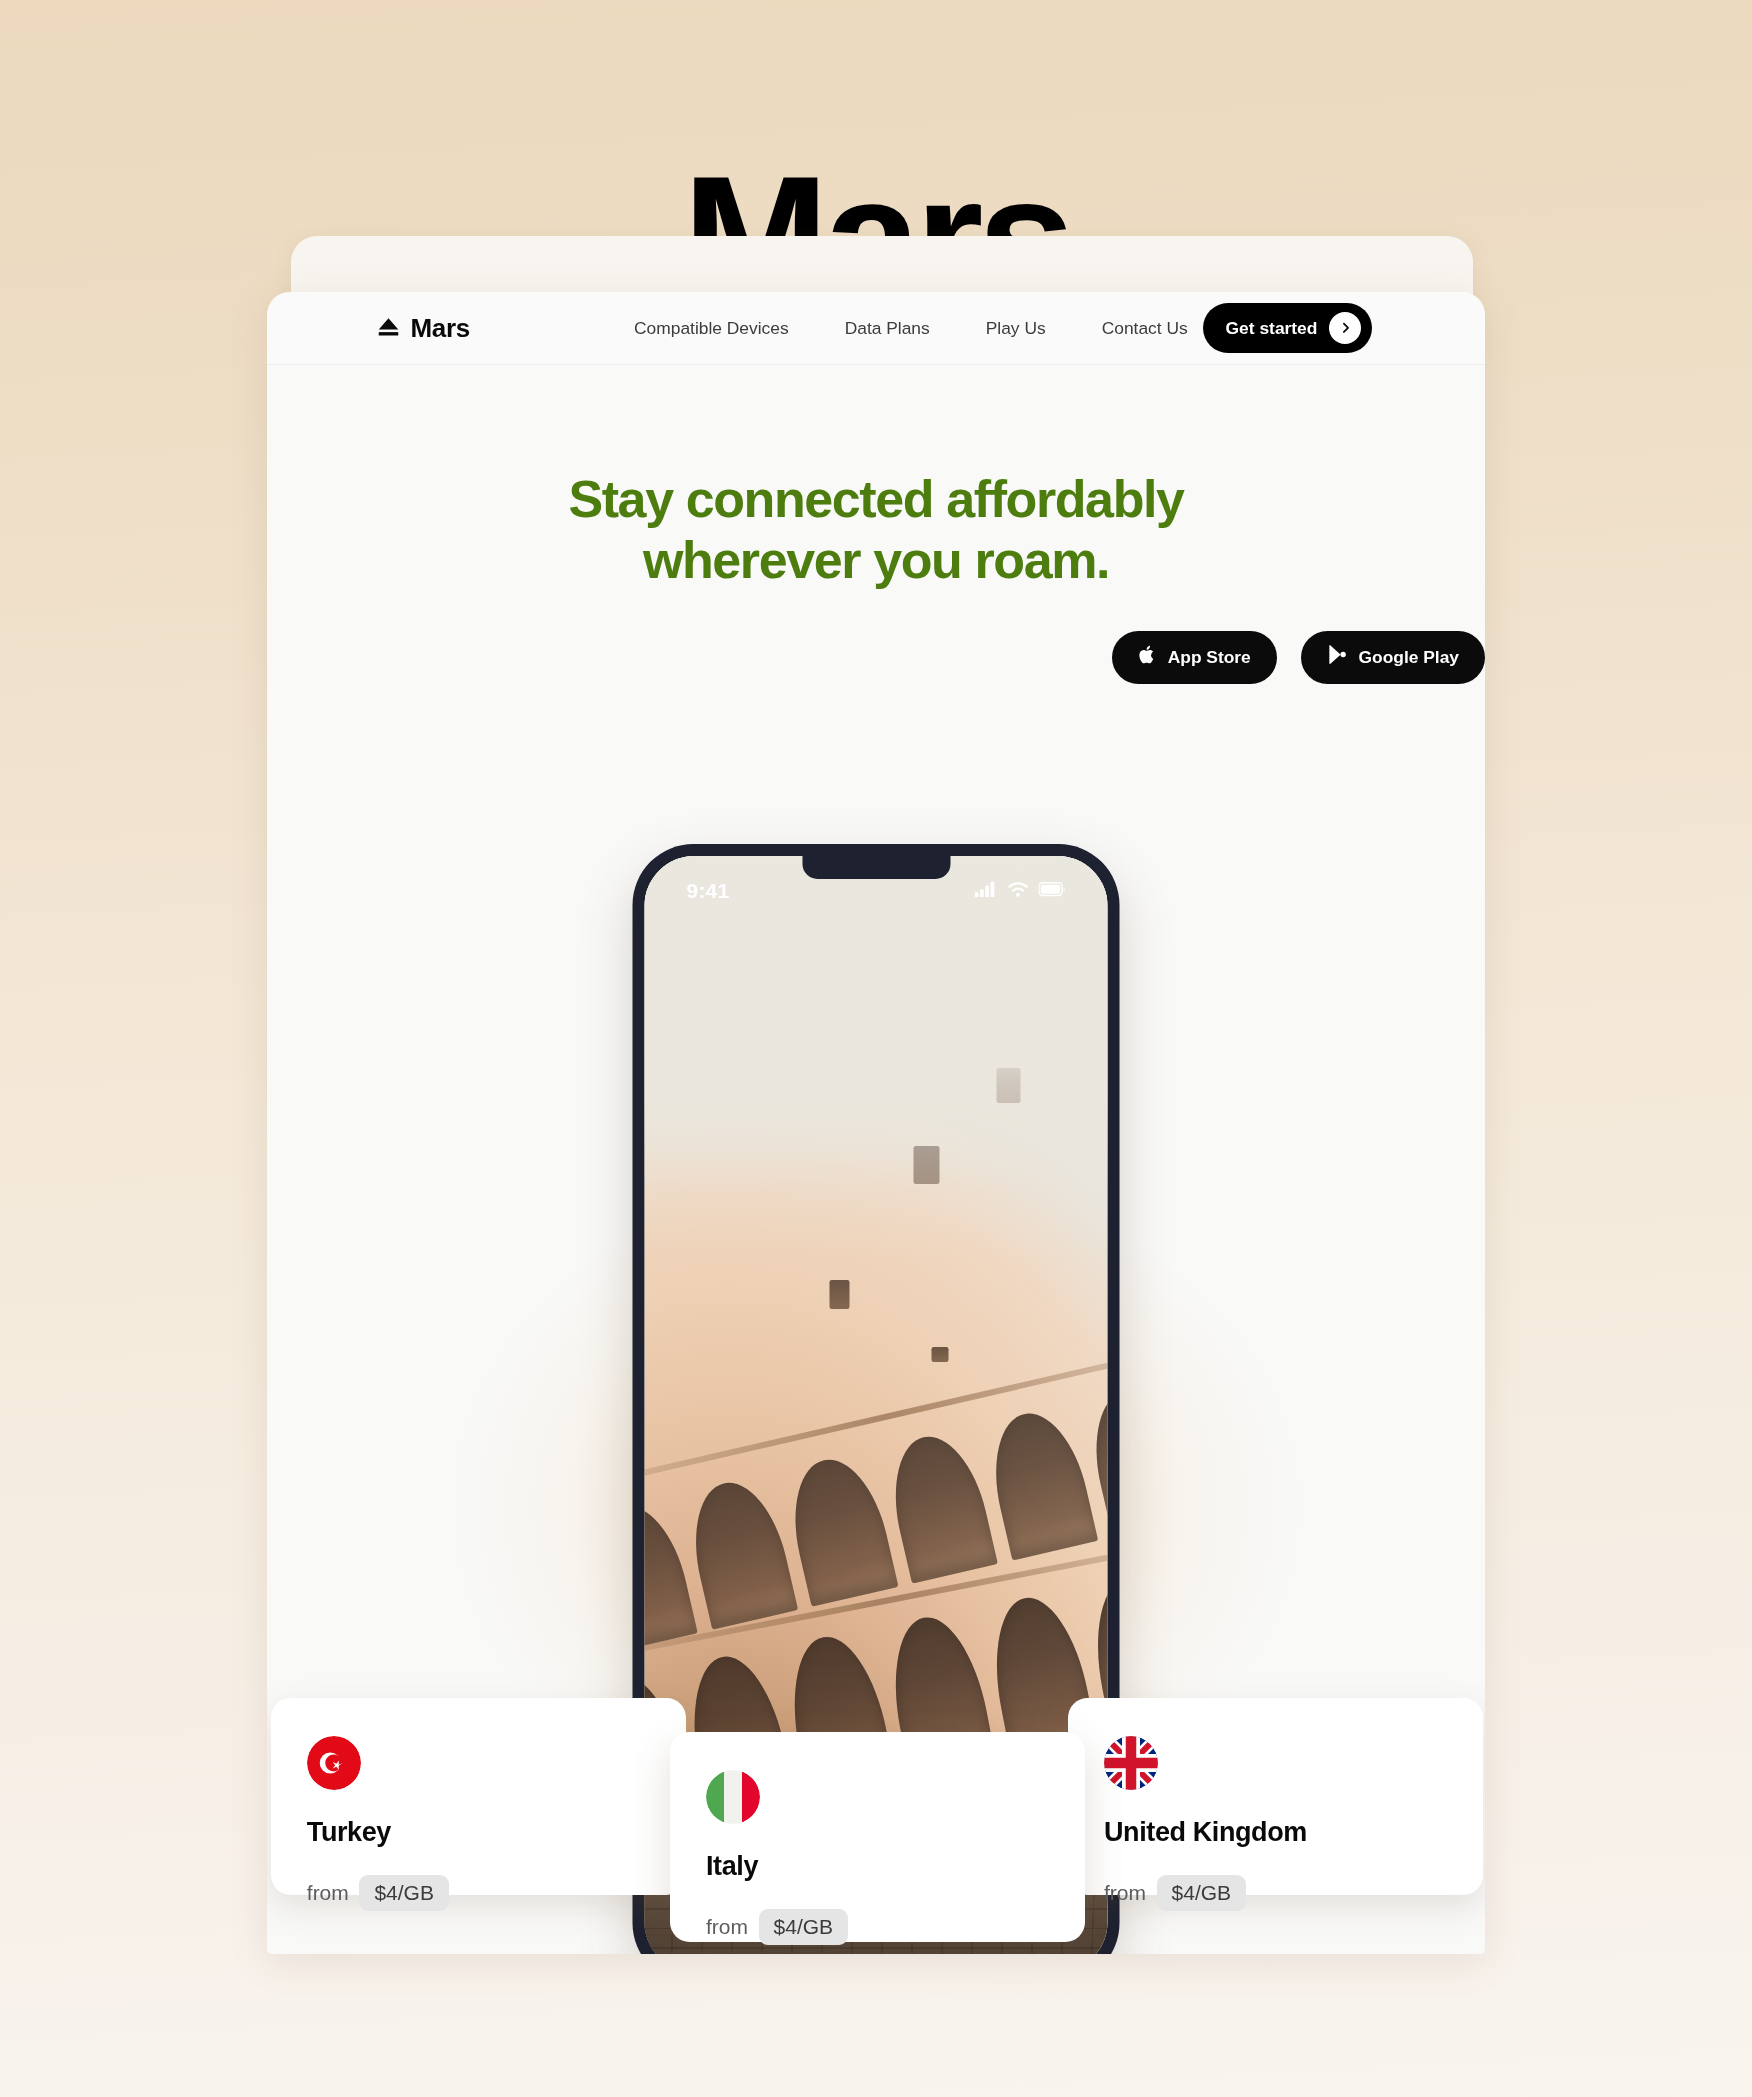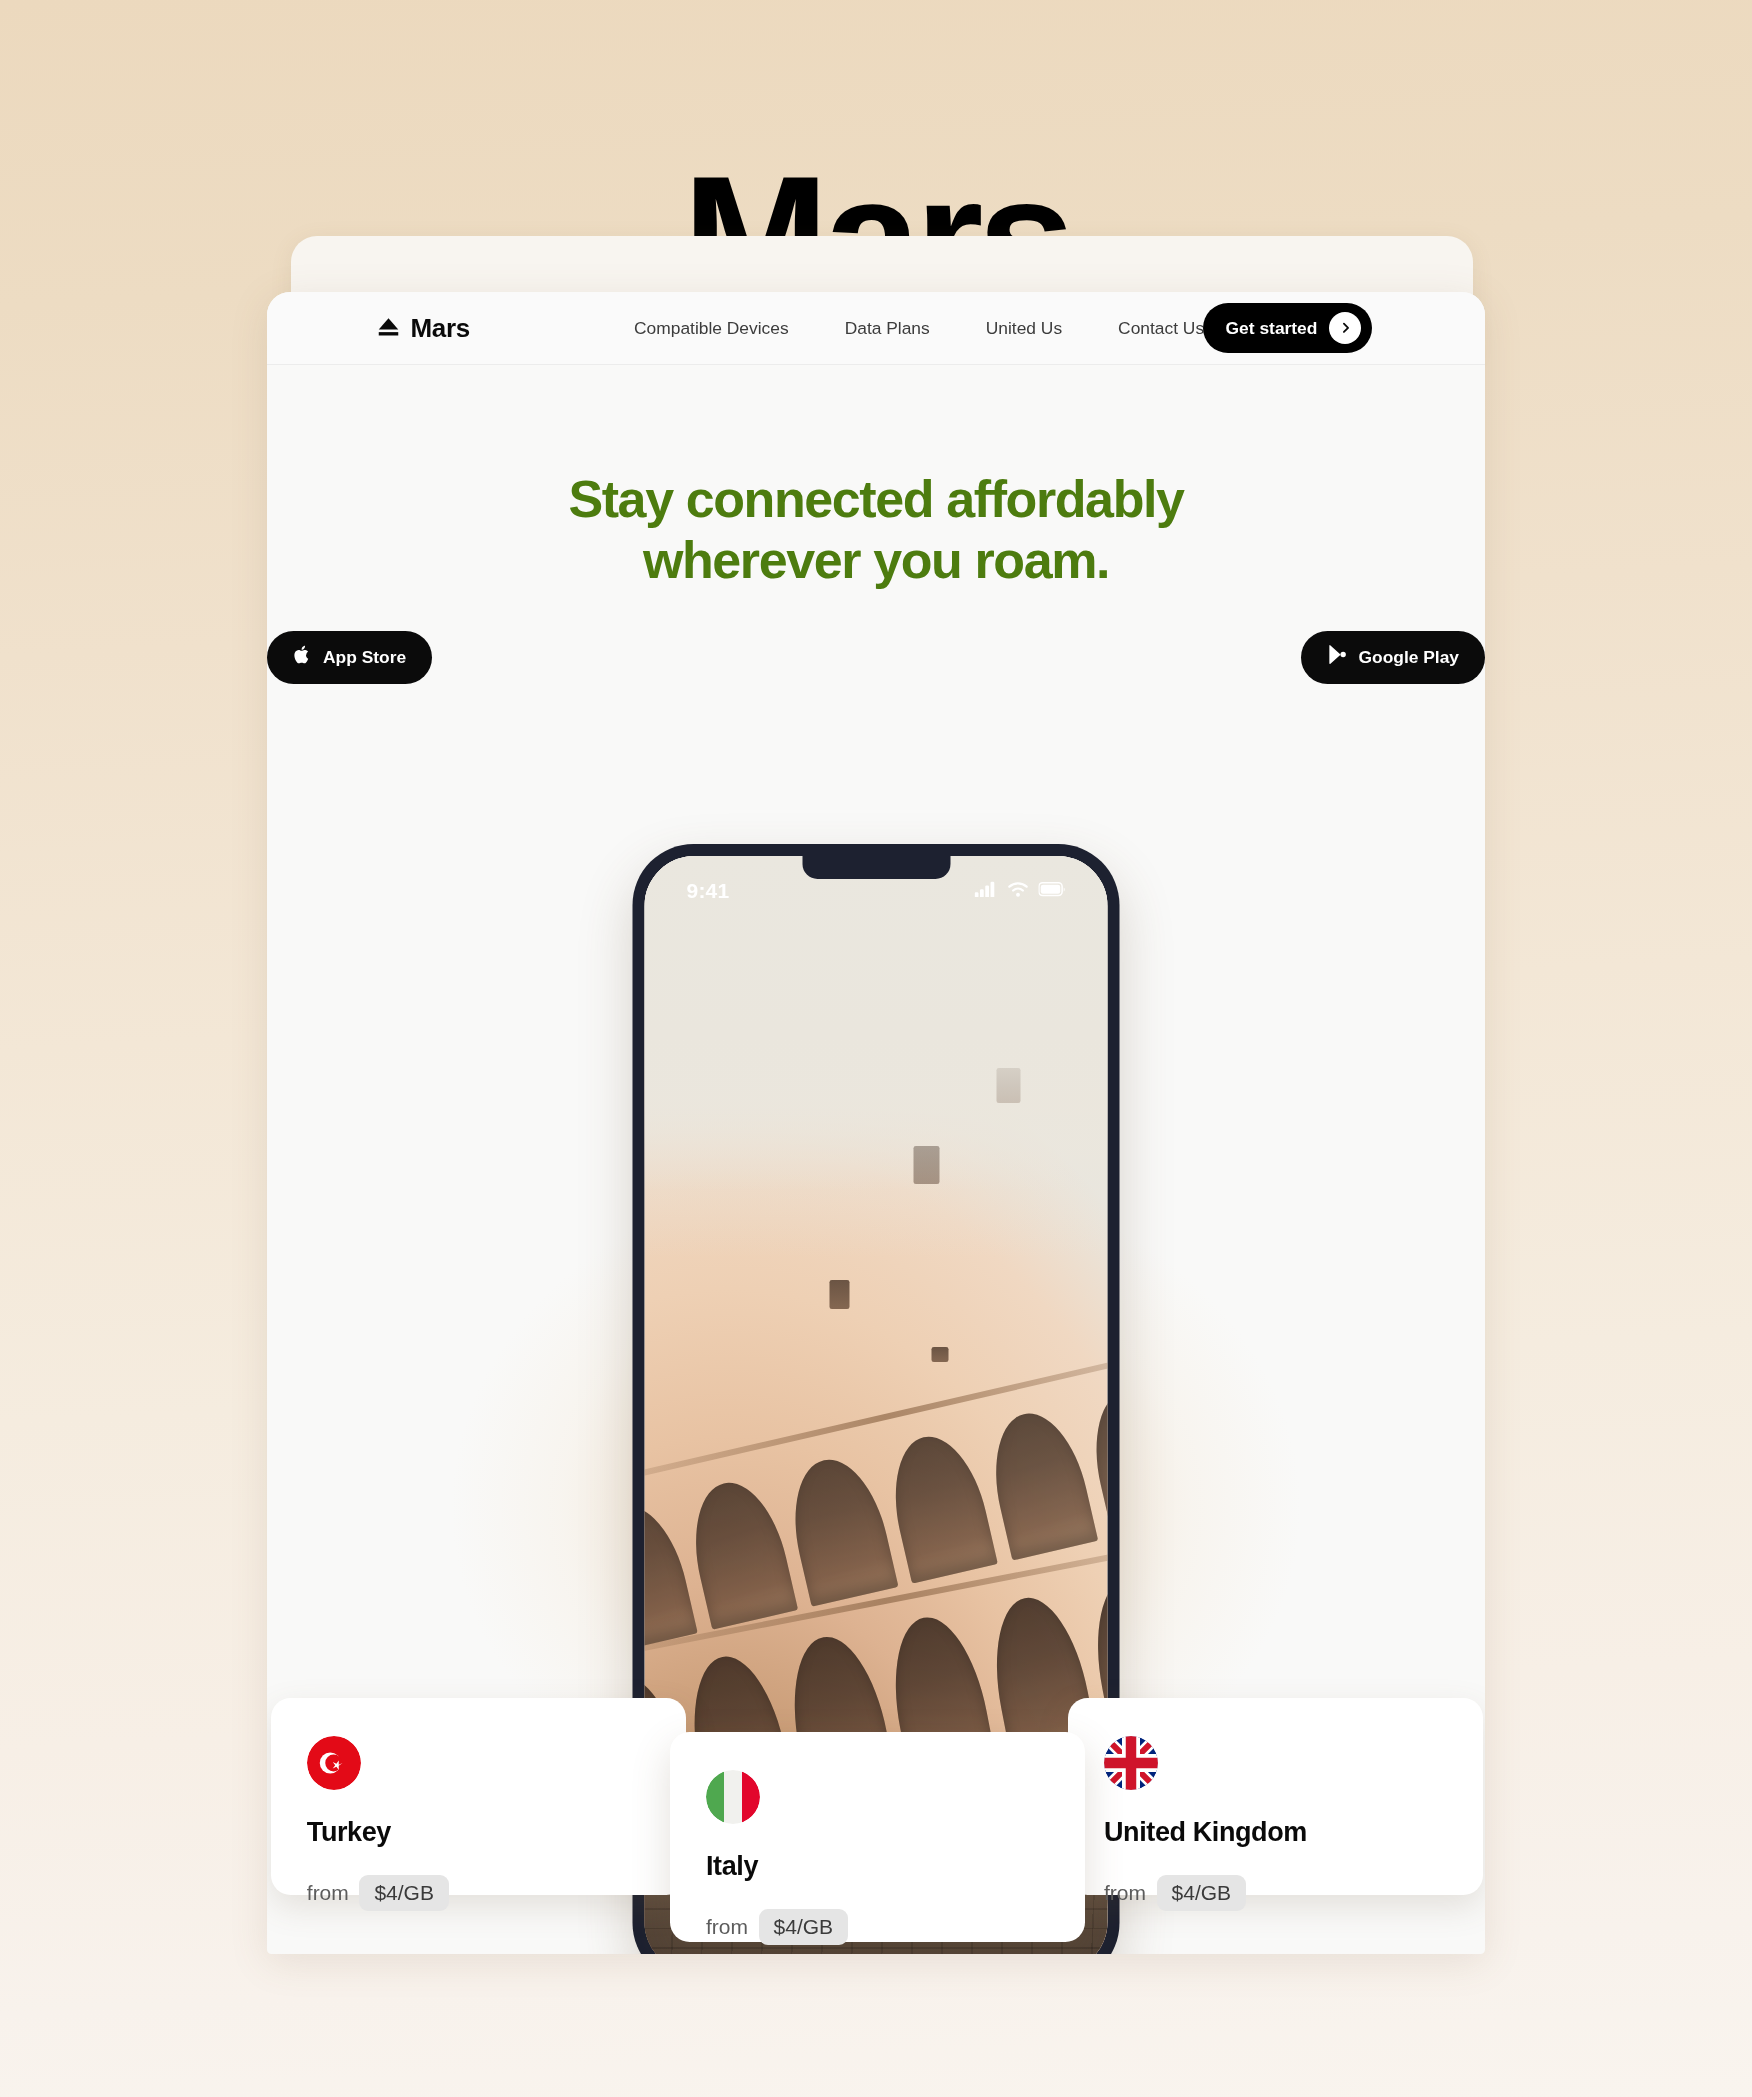--- a/index.html
+++ b/index.html
@@ -136,21 +136,21 @@
   #headline .l2 { display:block; }
   #subhead {
     margin-top:30px;
     font-size:18px;
     color:#8d8d8d;
     letter-spacing:0.1px;
   }
 
   #storebuttons {
     margin-top:39px;
-    display:flex; justify-content:space-between; align-items:center; 
+    display:flex; justify-content:flex-end; align-items:center; gap:24px;
   }
   .store-btn {
     display:inline-flex; align-items:center; gap:12px;
     background:#0b0b0b;
     color:#fff;
     border:none;
     border-radius:756px;
     padding:13.6px 26px;
     font-size:17.4px;
     font-weight:700;
@@ -355,21 +355,21 @@
             <polygon points="15,3 28,18 2,18" fill="#0a0a0a"></polygon>
             <rect x="2" y="21.5" width="26" height="4.5" fill="#0a0a0a"></rect>
           </svg>
         </span>
         <span>Mars</span>
       </div>
 
       <nav id="navlinks">
         <a href="#">Compatible Devices</a>
         <a href="#">Data Plans</a>
-        <a href="#">United Us</a>
+        <a href="#">Play Us</a>
         <a href="#">Contact Us</a>
       </nav>
 
       <button id="cta">
         <span class="cta-label">Get started</span>
         <span class="cta-circle">
           <svg width="13.6" height="13.6" viewBox="0 0 18 18" aria-hidden="true">
             <path d="M6.5 3.5 L12 9 L6.5 14.5" fill="none" stroke="#0b0b0b" stroke-width="2.4" stroke-linecap="round" stroke-linejoin="round"></path>
           </svg>
         </span>

